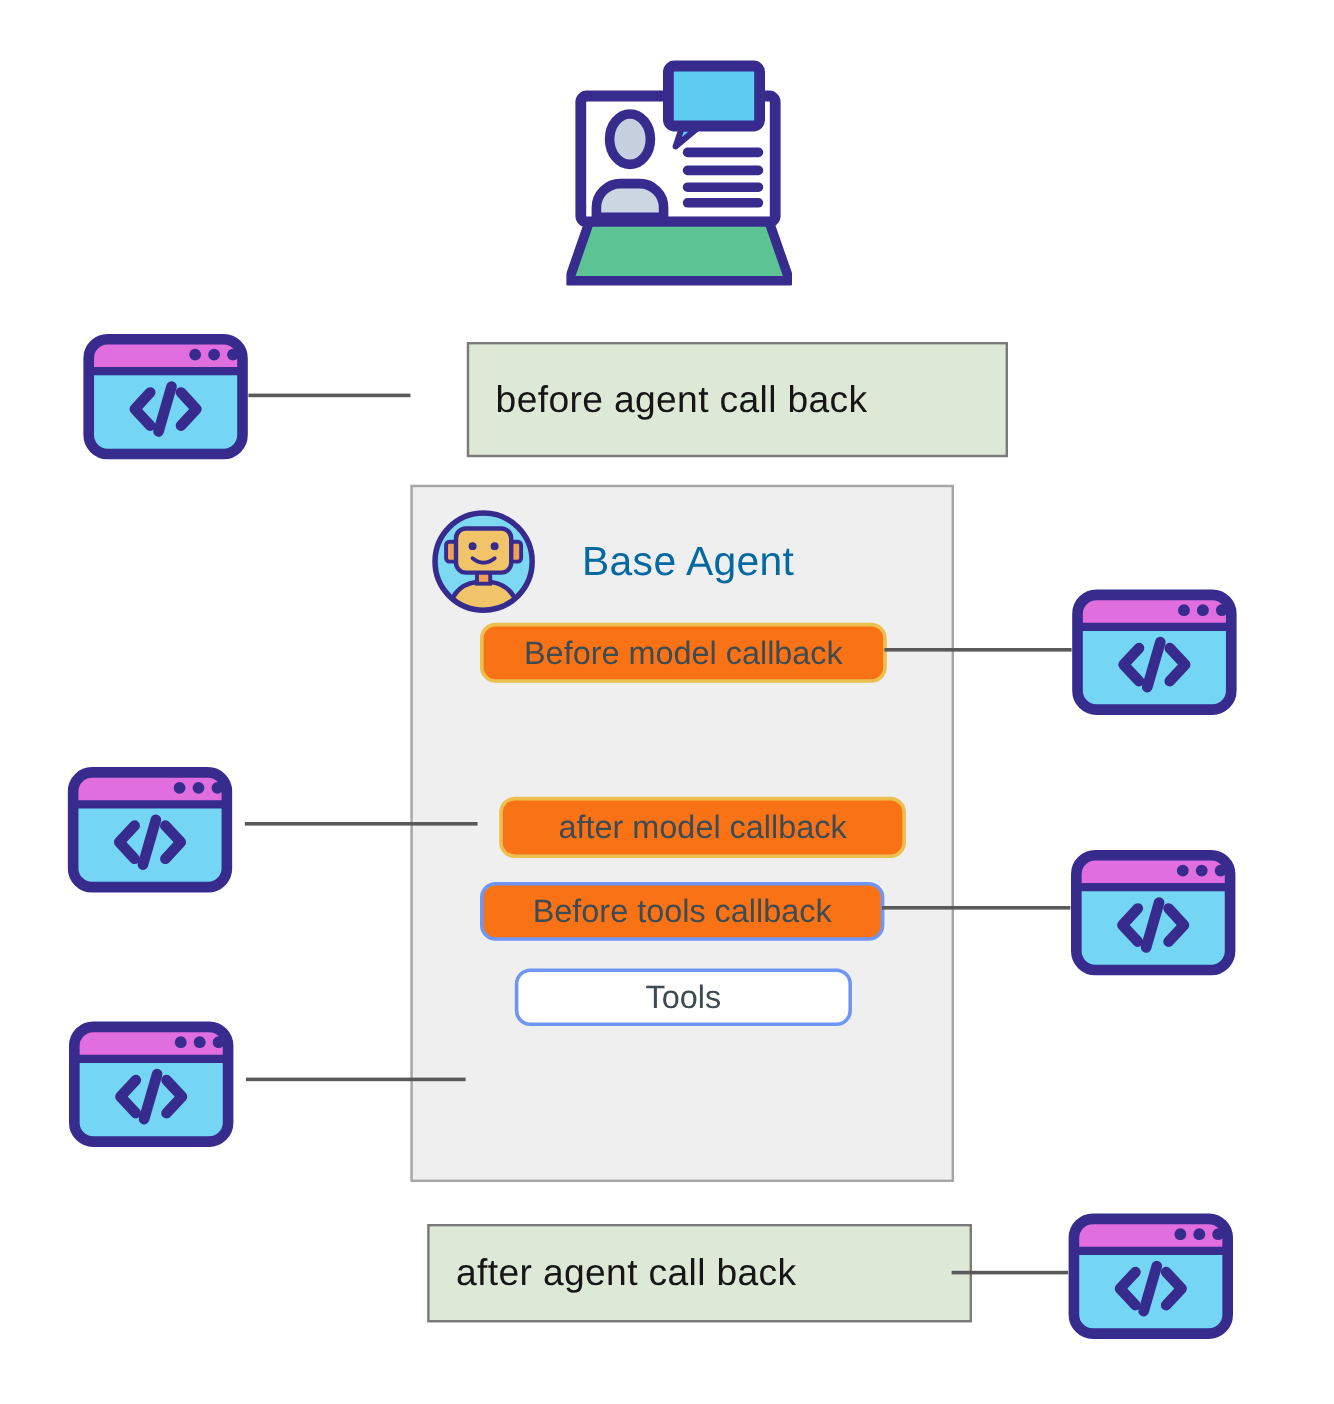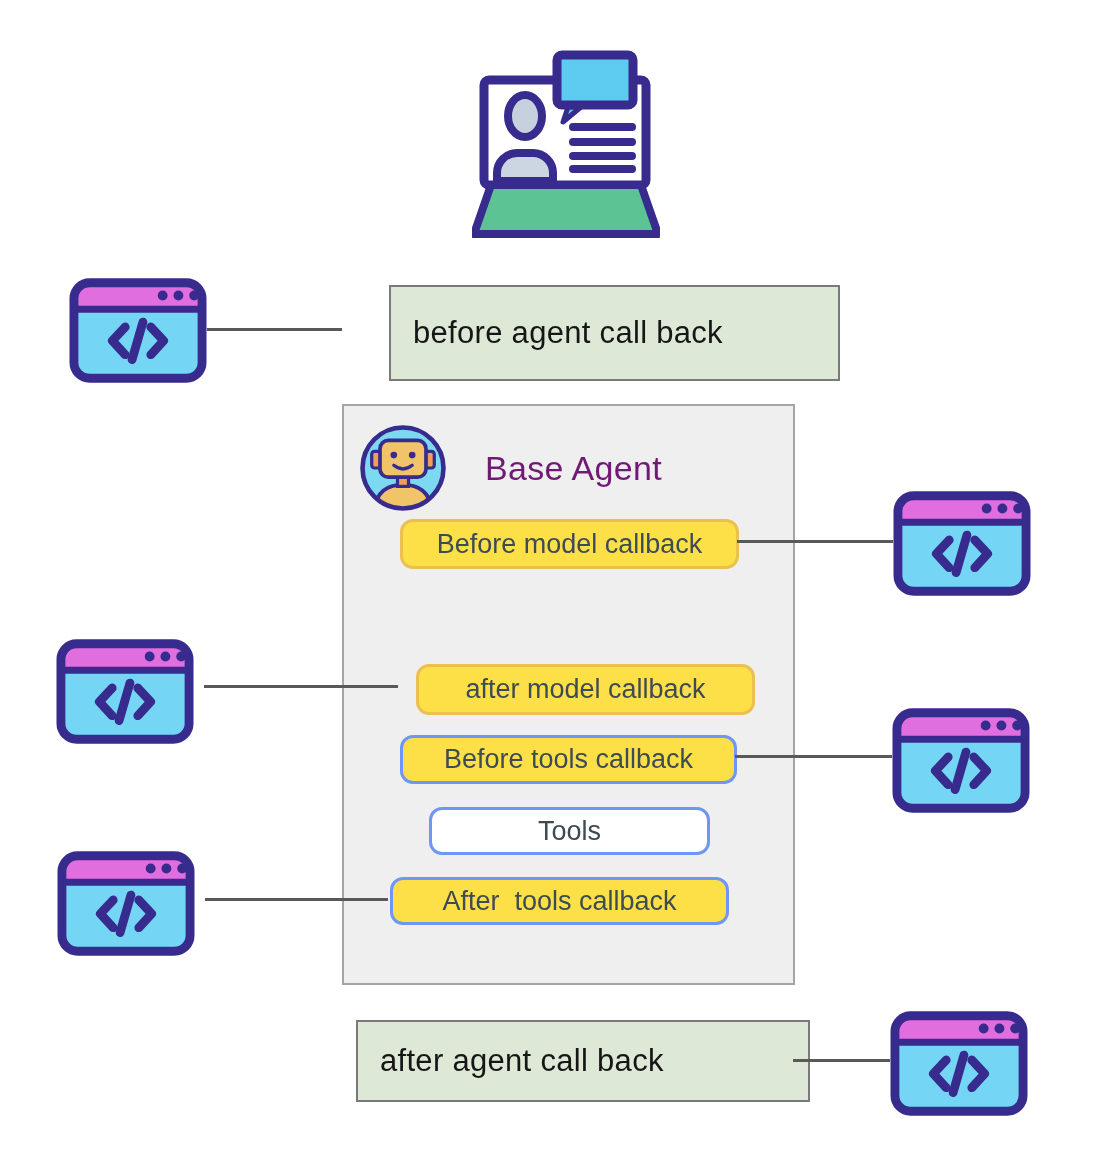--- a/index.html
+++ b/index.html
@@ -28,34 +28,34 @@
     left:342px;top:404px;width:453px;height:581px;
     background:#f0eff0;
     border:2px solid #a5a5a5;
     box-sizing:border-box;
   }
   .agent-header{
     position:absolute;left:13px;top:16px;height:92px;
     display:flex;align-items:center;gap:36px;
   }
   .agent-title{
-    font-size:34px;color:#701a75;letter-spacing:0.3px;
+    font-size:34px;color:#0369a1;letter-spacing:0.3px;
   }
   .pill{
     position:absolute;
     border-radius:13px;
     display:flex;align-items:center;justify-content:center;
     box-sizing:border-box;
     font-size:27px;color:#3d4b52;
     white-space:pre;
     border:3px solid transparent;
   }
   .pill.gold{border-color:#ecc04e;}
   .pill.blue{border-color:#6f96f5;}
-  .pill.fill-green{background:#fde047;}
+  .pill.fill-green{background:#f97316;}
   .pill.fill-white{background:#ffffff;}
   .browser-icon{position:absolute;}
   .top-icon{position:absolute;left:472px;top:50px;}
   svg{display:block;}
 </style>
 </head>
 <body>
 
 <svg width="0" height="0" style="position:absolute" aria-hidden="true">
   <defs>
@@ -124,21 +124,20 @@
 
     <div class="pill gold fill-green" style="left:56px;top:113px;width:339px;height:50px;">Before model callback</div>
 
 
     <div class="pill gold fill-green" style="left:72px;top:258px;width:339px;height:51px;">after model callback</div>
 
     <div class="pill blue fill-green" style="left:56px;top:329px;width:337px;height:49px;text-align:right;">Before tools callback</div>
 
     <div class="pill blue fill-white" style="left:85px;top:401px;width:281px;height:48px;">Tools</div>
 
-    <div class="pill blue fill-green" style="left:46px;top:471px;width:339px;height:48px;">After  tools callback</div>
   </div>
 
   <div class="outer-box" style="left:342px;top:285px;width:451px;height:96px;margin-left:47px;">before agent call back</div>
 
   <div class="outer-box" style="left:356px;top:1020px;width:454px;height:82px;">after agent call back</div>
 
   <div class="connector" style="left:207px;top:328px;width:135px;"></div>
   <div class="connector" style="left:737px;top:540px;width:156px;"></div>
   <div class="connector" style="left:204px;top:685px;width:194px;"></div>
   <div class="connector" style="left:735px;top:755px;width:157px;"></div>

